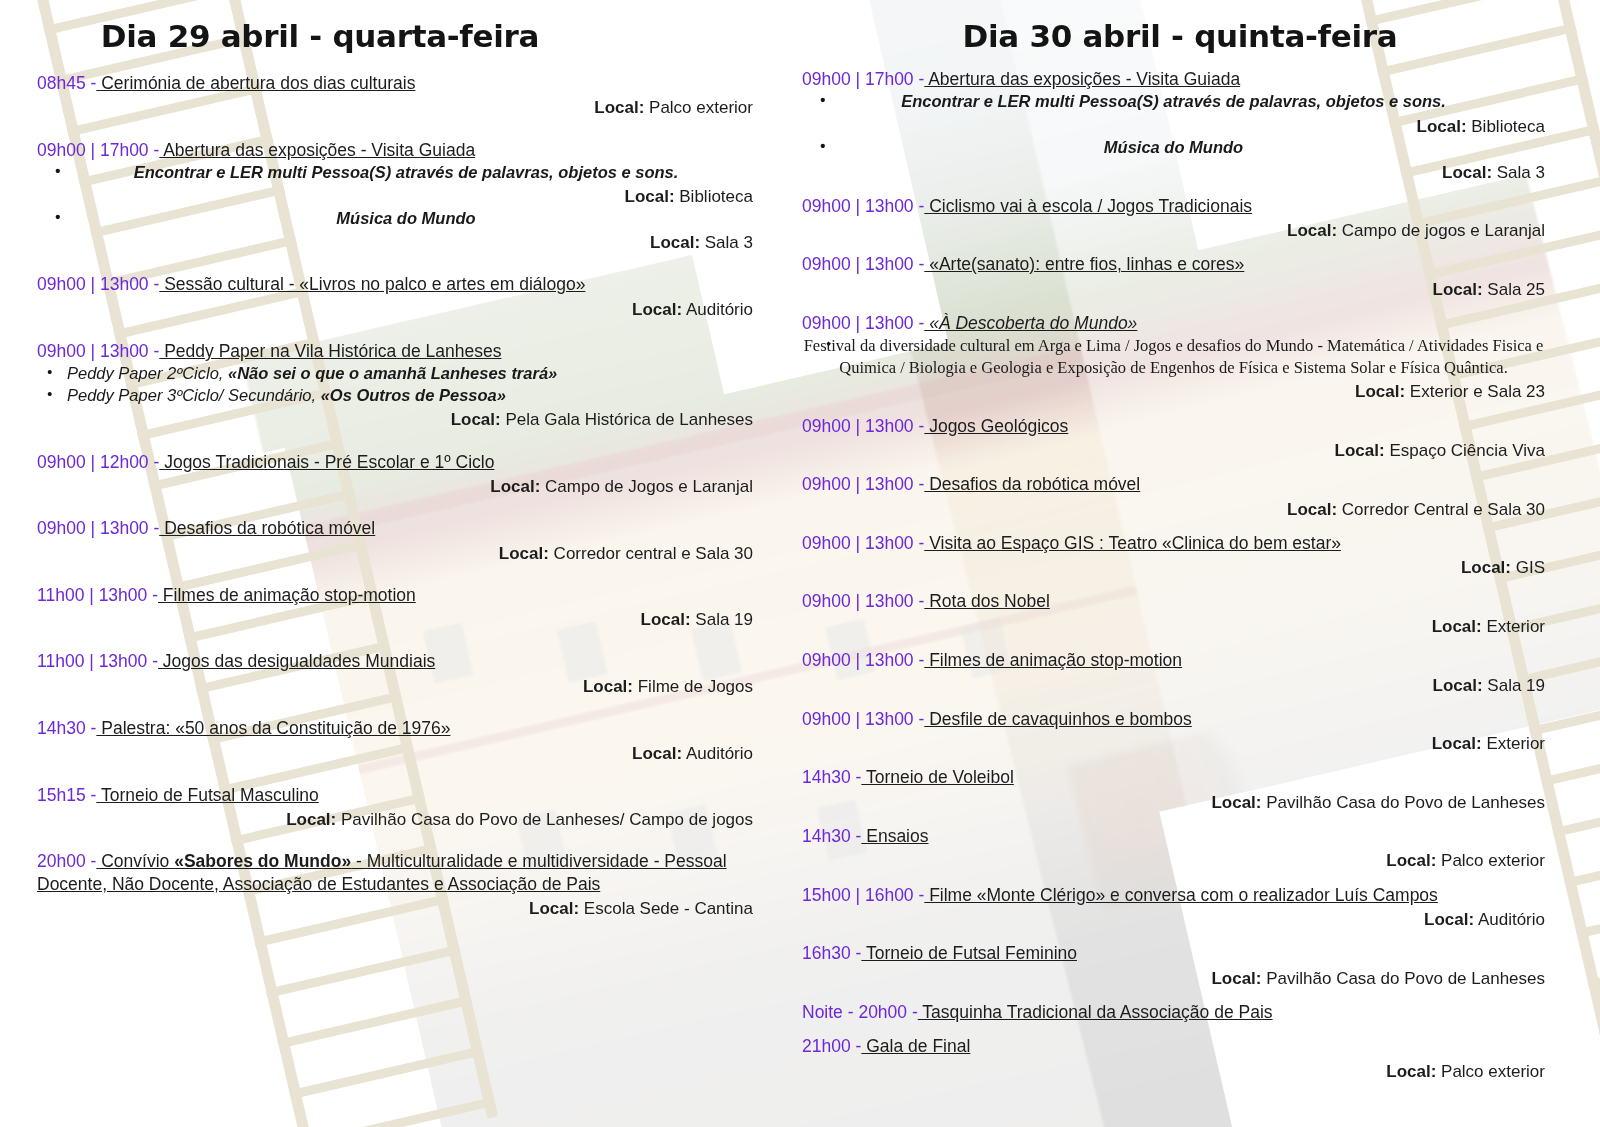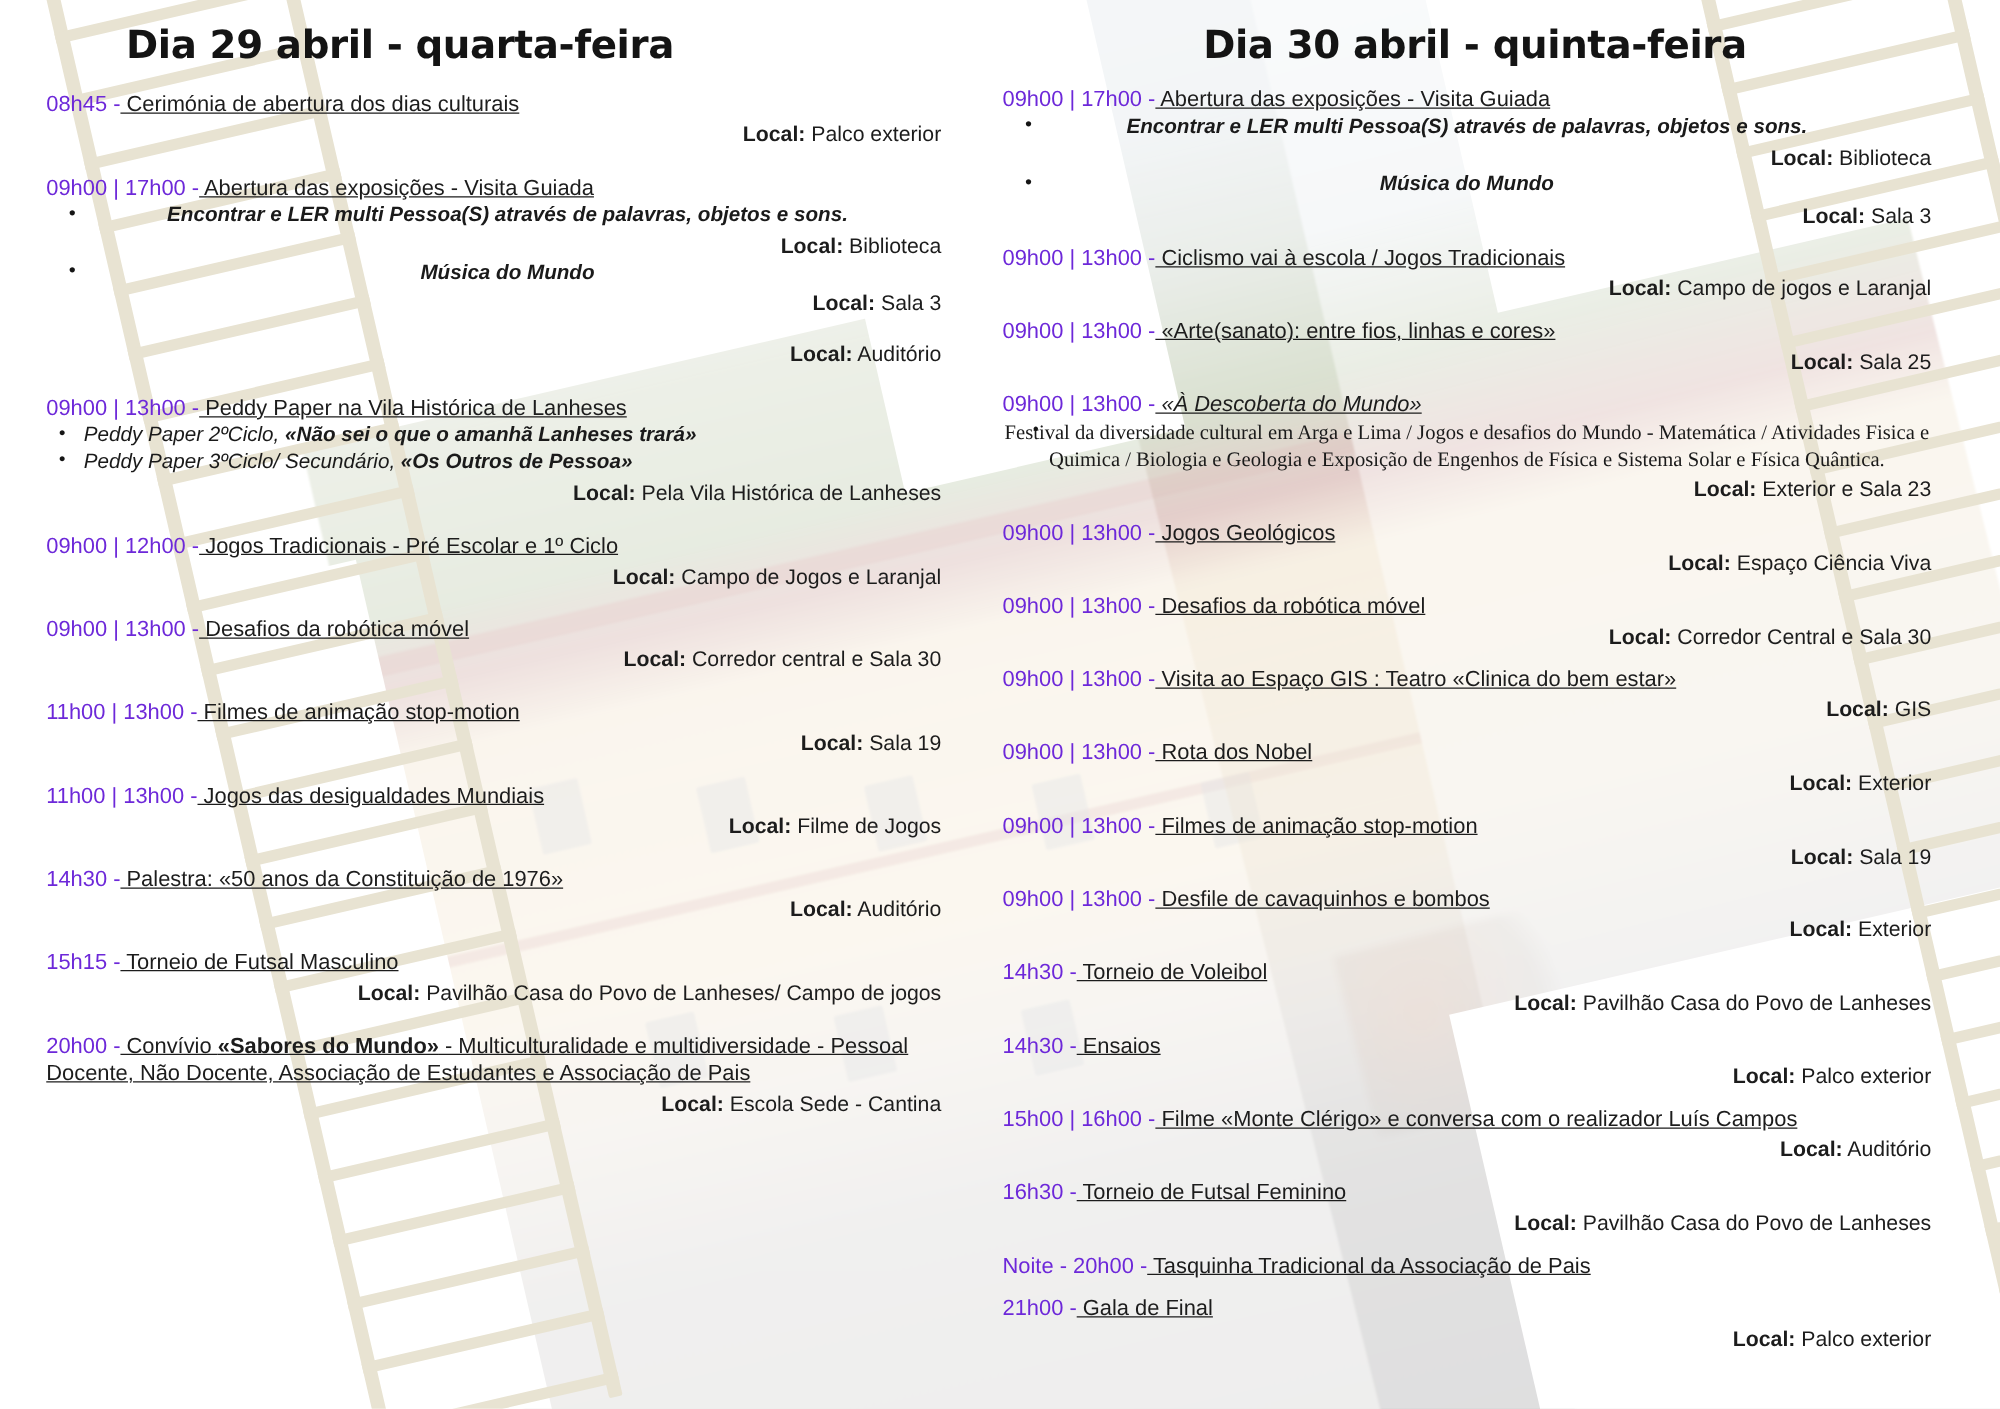--- a/index.html
+++ b/index.html
@@ -279,29 +279,30 @@
               <li style="list-style: none;">
                 <div class="local"><span class="lbl">Local:</span><span> Biblioteca</span></div>
               </li>
               <li class="sub-item center-bold"><span>Música do Mundo</span></li>
               <li style="list-style: none;">
                 <div class="local"><span class="lbl">Local:</span><span> Sala 3</span></div>
               </li>
             </ul>
           </li>
           <li class="event">
+            <div class="ev-line"><span class="ev-time">09h00 | 13h00  -</span><span class="ev-desc"> Sessão cultural - «Livros no palco e artes em diálogo»</span></div>
             <div class="local"><span class="lbl">Local:</span><span> Auditório</span></div>
           </li>
           <li class="event">
             <div class="ev-line"><span class="ev-time">09h00 | 13h00 -</span><span class="ev-desc"> Peddy  Paper na Vila Histórica de Lanheses</span></div>
             <ul class="sub-list">
               <li class="sub-item italic"><span>Peddy Paper 2ºCiclo, </span><b>«Não sei o que o amanhã Lanheses trará»</b></li>
               <li class="sub-item italic"><span>Peddy Paper 3ºCiclo/ Secundário, </span><b>«Os Outros de Pessoa»</b></li>
             </ul>
-            <div class="local"><span class="lbl">Local:</span><span> Pela Vila Histórica de Lanheses</span></div>
+            <div class="local"><span class="lbl">Local:</span><span> Pela Gala Histórica de Lanheses</span></div>
           </li>
           <li class="event">
             <div class="ev-line"><span class="ev-time">09h00 | 12h00 -</span><span class="ev-desc"> Jogos Tradicionais - Pré Escolar e 1º Ciclo</span></div>
             <div class="local"><span class="lbl">Local:</span><span> Campo de Jogos e Laranjal</span></div>
           </li>
           <li class="event">
             <div class="ev-line"><span class="ev-time">09h00 | 13h00 -</span><span class="ev-desc"> Desafios da robótica móvel</span></div>
             <div class="local"><span class="lbl">Local:</span><span> Corredor central e Sala 30</span></div>
           </li>
           <li class="event">

